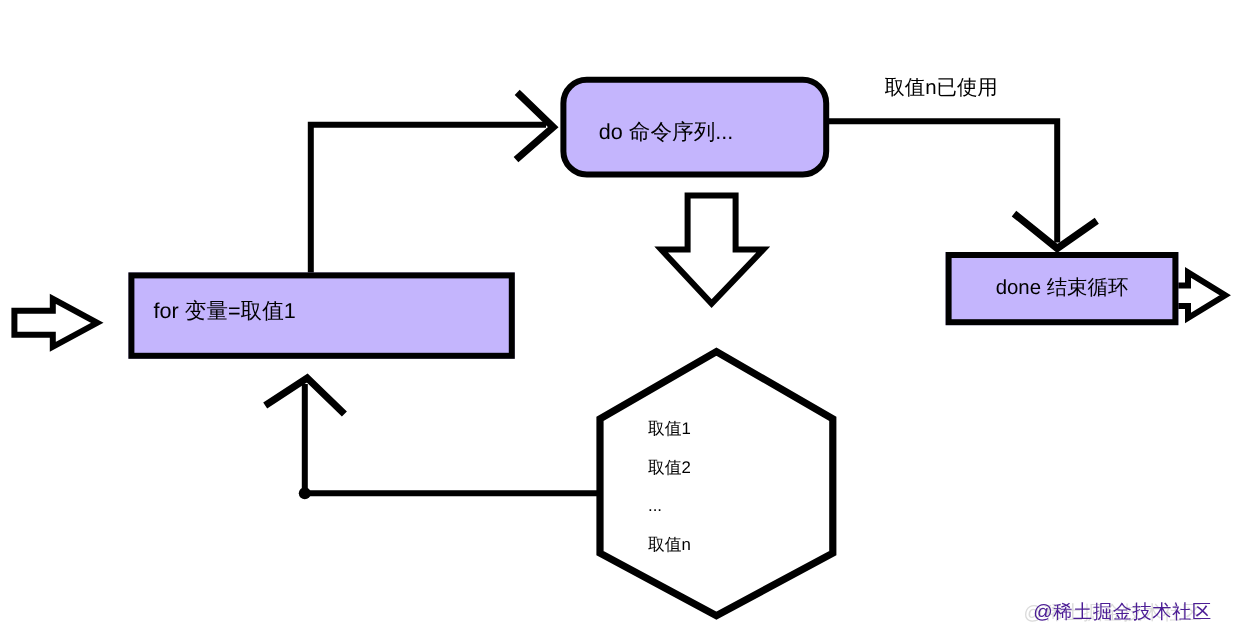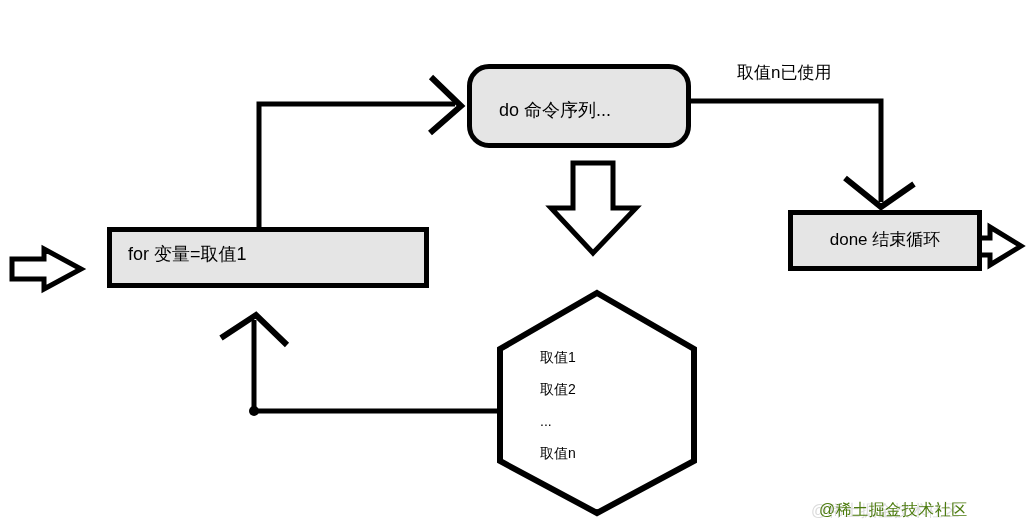--- a/index.html
+++ b/index.html
@@ -19,38 +19,38 @@
   #wires {
     position: absolute;
     left: 0; top: 0;
     width: 1028px;
     height: 530px;
   }
   .box {
     position: absolute;
     box-sizing: border-box;
     border: 5px solid #000;
-    background: #e5e5e5;
+    background: #c4b5fd;
     display: flex;
     align-items: center;
     font-size: 18px;
     line-height: 1.2;
     white-space: nowrap;
     text-align: right;
   }
   #do-box {
     left: 467px; top: 64px;
     width: 224px; height: 84px;
     border-radius: 22px;
     padding-left: 27px;
     padding-top: 9px;
   }
   #for-box {
     left: 107px; top: 227px;
-    width: 322px; height: 61px;
+    width: 322px; height: 72px;
     padding-left: 16px;
     padding-bottom: 6px;
   }
   #done-box {
     left: 788px; top: 210px;
     width: 194px; height: 61px;
     justify-content: center;
     font-size: 17px;
   }
   #edge-label {
@@ -60,24 +60,24 @@
     white-space: nowrap;
   }
   #hexagon-text {
     position: absolute;
     left: 540px; top: 341px;
     font-size: 14px;
     line-height: 32px;
   }
   #watermark {
     position: absolute;
-    left: 819px; top: 500px;
+    left: 861px; top: 500px;
     font-size: 16px;
     letter-spacing: 0.5px;
-    color: #4d7c0f;
+    color: #4c1d95;
     text-shadow: -8px 1px 0 rgba(190,190,190,0.55);
     white-space: nowrap;
   }
 </style>
 </head>
 <body>
 
 <div id="canvas">
 
   <svg id="wires" viewBox="0 0 1028 530" xmlns="http://www.w3.org/2000/svg">

